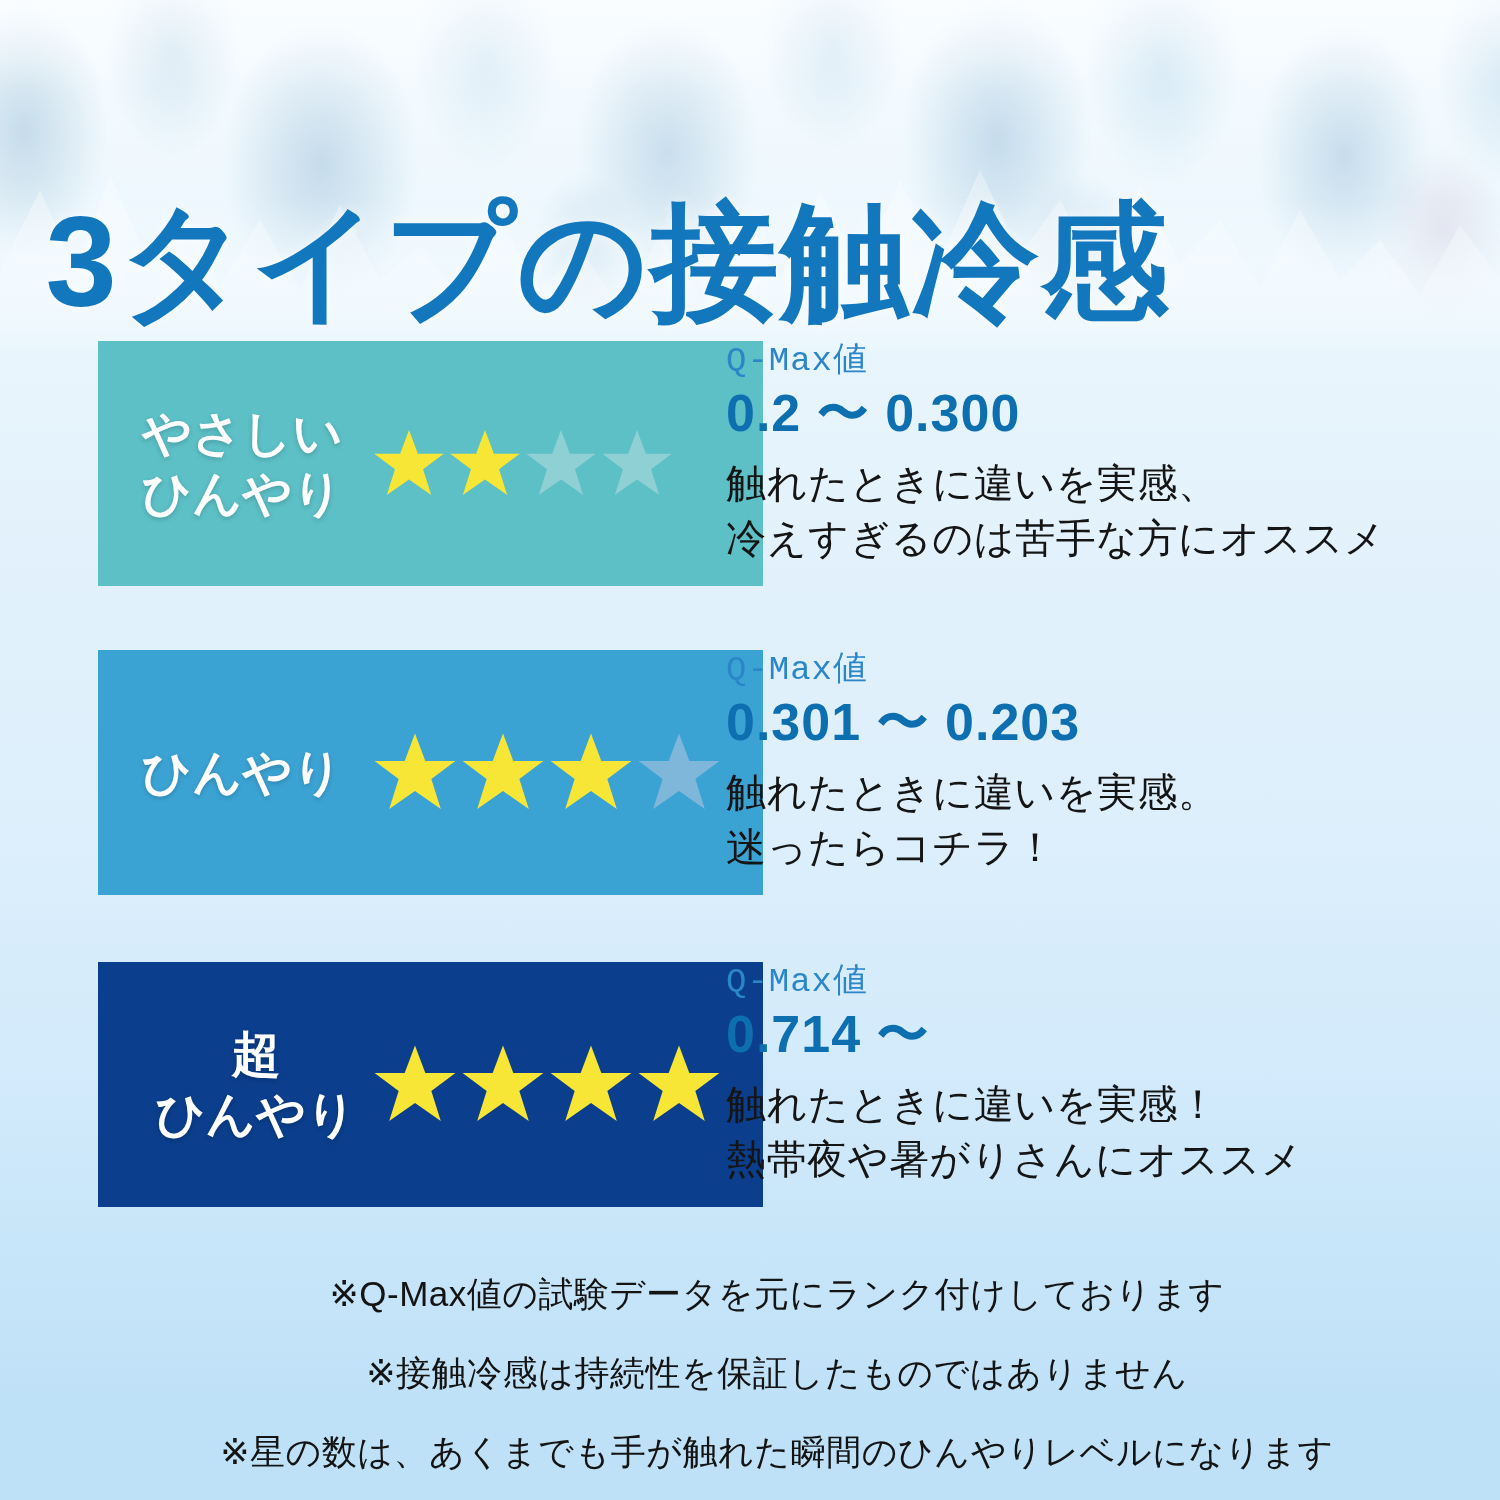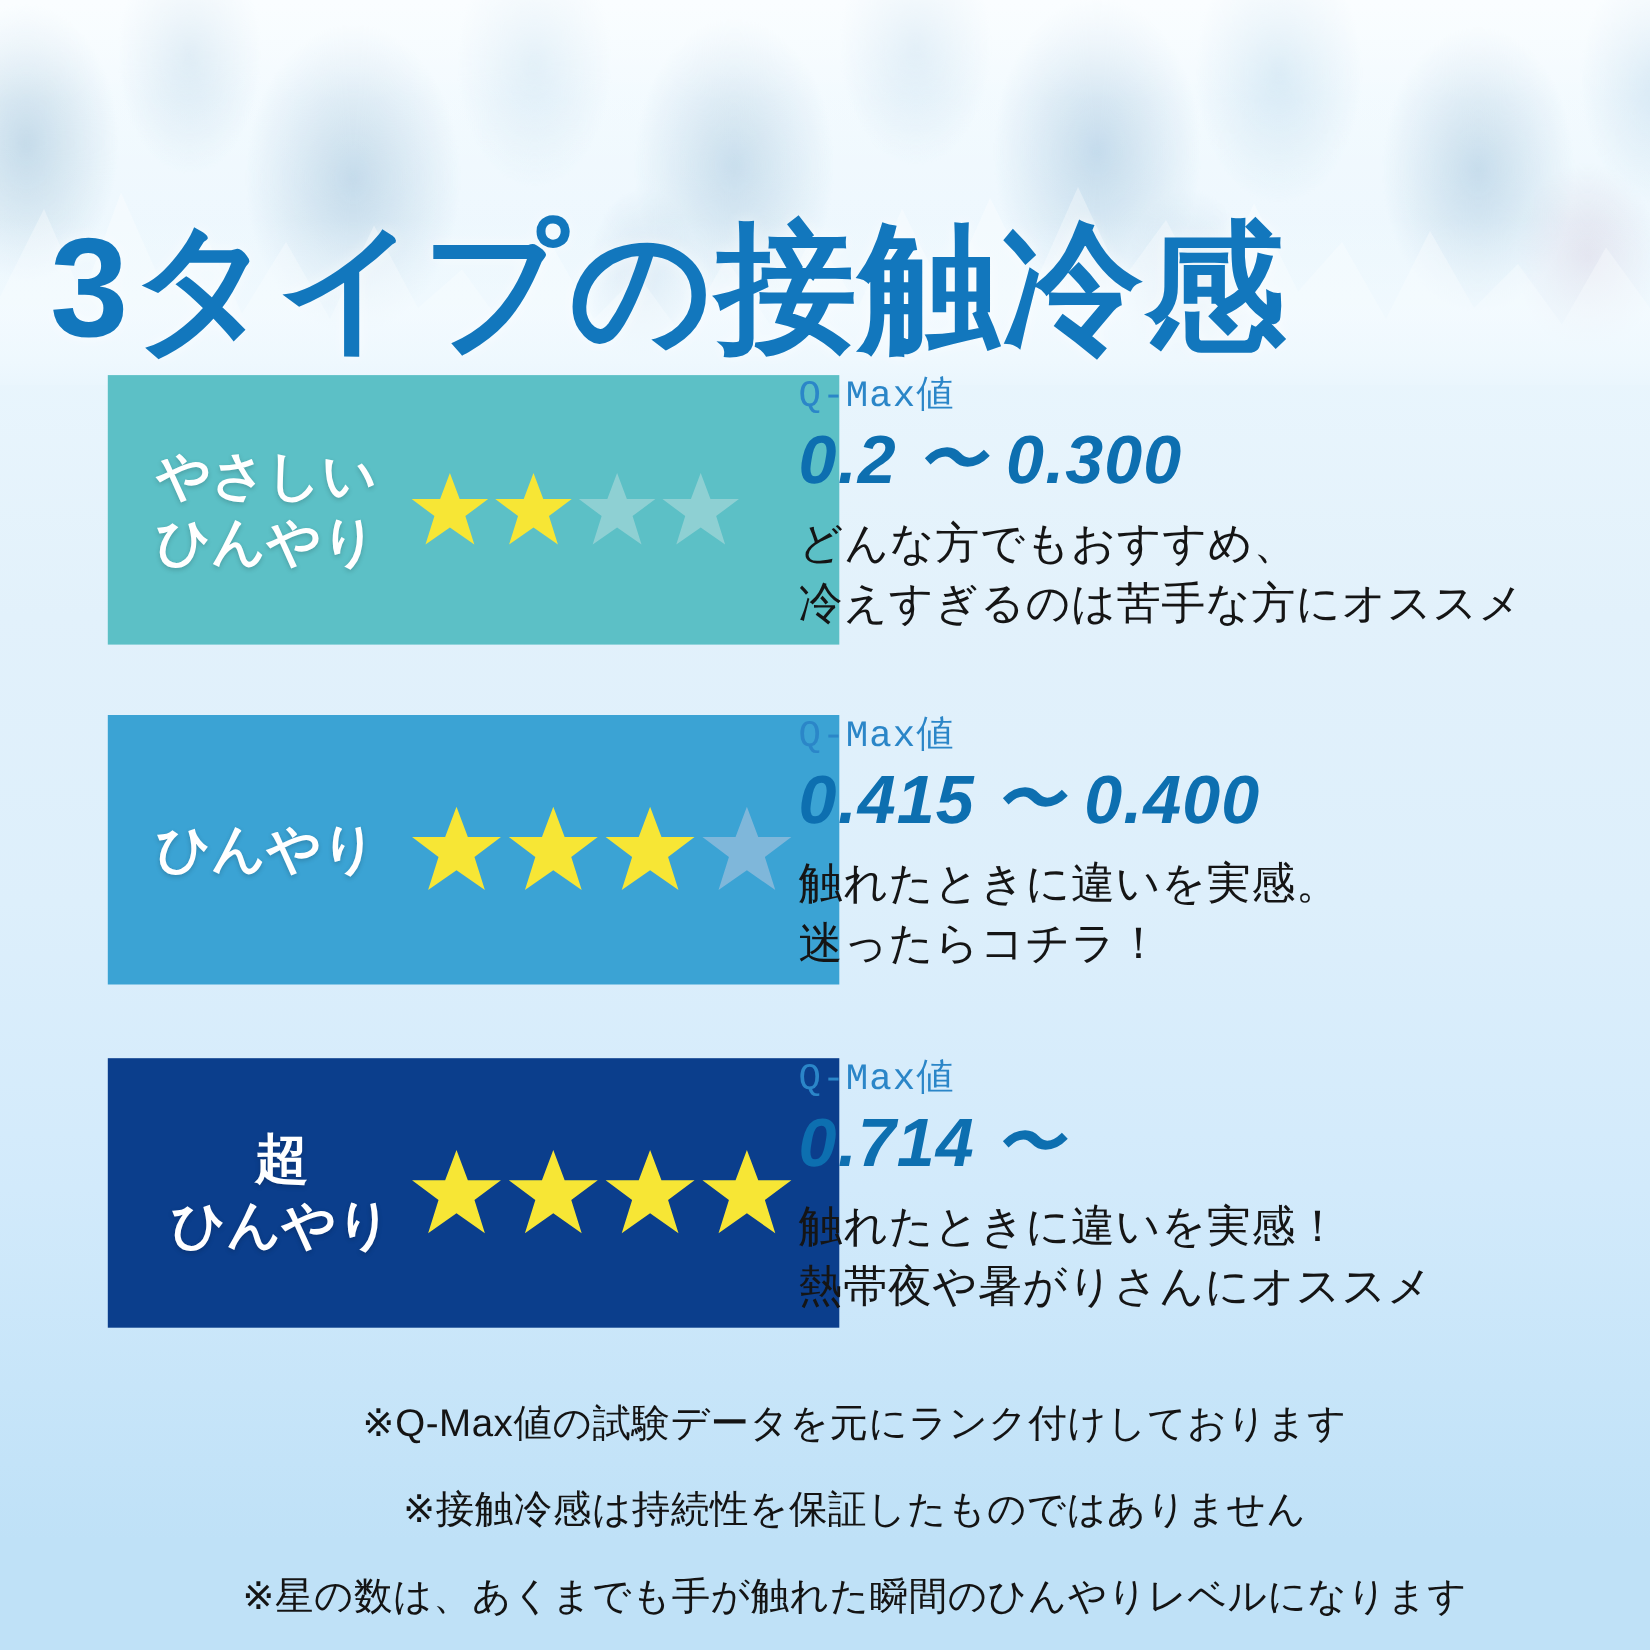--- a/index.html
+++ b/index.html
@@ -115,24 +115,23 @@
   .badge-2 .star{width:86px;height:86px;}
   .badge-3 .star{width:86px;height:86px;}
 
   
   .info{position:absolute;left:726px;top:0;width:760px;}
   .qmax-label{
     font-size:34px;color:#2b86c8;font-weight:500;
     letter-spacing:1px;line-height:1.2;margin:0 0 2px 0;font-family:Liberation Mono, monospace;
   }
   .qmax-value{
-    font-size:62px;color:#0d6fb0;font-weight:bold;
+    font-size:52px;color:#0d6fb0;font-weight:bold;
     letter-spacing:1px;line-height:1.12;margin:0 0 14px 0;
     white-space:nowrap;
-    font-style:italic;
   }
   .desc{
     font-size:40px;color:#151515;line-height:1.38;
     margin:0;white-space:pre-line;letter-spacing:.5px;
   }
 
   
   .notes{
     position:absolute;left:137px;top:1276px;width:1280px;text-align:center;
   }
@@ -170,21 +169,21 @@
             <polygon points="50,4 62,36 97,36 69,57 80,92 50,71 20,92 31,57 3,36 38,36" fill="#8ed0d3"></polygon>
           </svg>
         <svg class="star" viewBox="0 0 100 100">
             <polygon points="50,4 62,36 97,36 69,57 80,92 50,71 20,92 31,57 3,36 38,36" fill="#8ed0d3"></polygon>
           </svg>
       </div>
     </div>
     <div class="info">
       <p class="qmax-label">Q-Max値</p>
       <p class="qmax-value">0.2 〜 0.300</p>
-      <p class="desc">どんな方でもおすすめ、
+      <p class="desc">触れたときに違いを実感、
 冷えすぎるのは苦手な方にオススメ</p>
     </div>
   </div>
 
   <div class="row row-2">
     <div class="badge badge-2">
       <div class="badge-label">ひんやり</div>
       <div class="stars">
         <svg class="star" viewBox="0 0 100 100">
             <polygon points="50,4 62,36 97,36 69,57 80,92 50,71 20,92 31,57 3,36 38,36" fill="#f7e635"></polygon>
@@ -195,21 +194,21 @@
         <svg class="star" viewBox="0 0 100 100">
             <polygon points="50,4 62,36 97,36 69,57 80,92 50,71 20,92 31,57 3,36 38,36" fill="#f7e635"></polygon>
           </svg>
         <svg class="star" viewBox="0 0 100 100">
             <polygon points="50,4 62,36 97,36 69,57 80,92 50,71 20,92 31,57 3,36 38,36" fill="#7fb7da"></polygon>
           </svg>
       </div>
     </div>
     <div class="info">
       <p class="qmax-label">Q-Max値</p>
-      <p class="qmax-value">0.415 〜 0.400</p>
+      <p class="qmax-value">0.301 〜 0.203</p>
       <p class="desc">触れたときに違いを実感。
 迷ったらコチラ！</p>
     </div>
   </div>
 
   <div class="row row-3">
     <div class="badge badge-3">
       <div class="badge-label">超
 ひんやり</div>
       <div class="stars">

